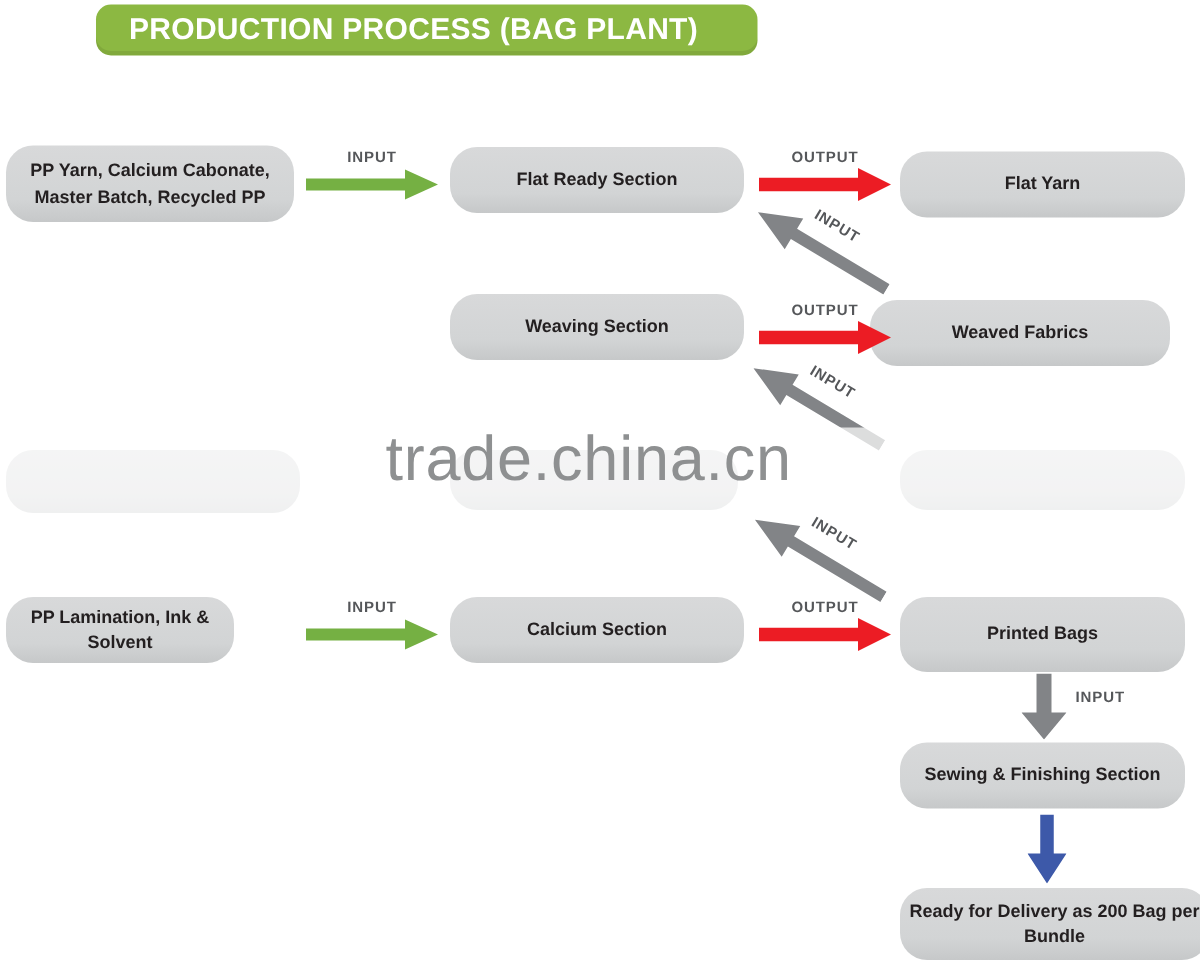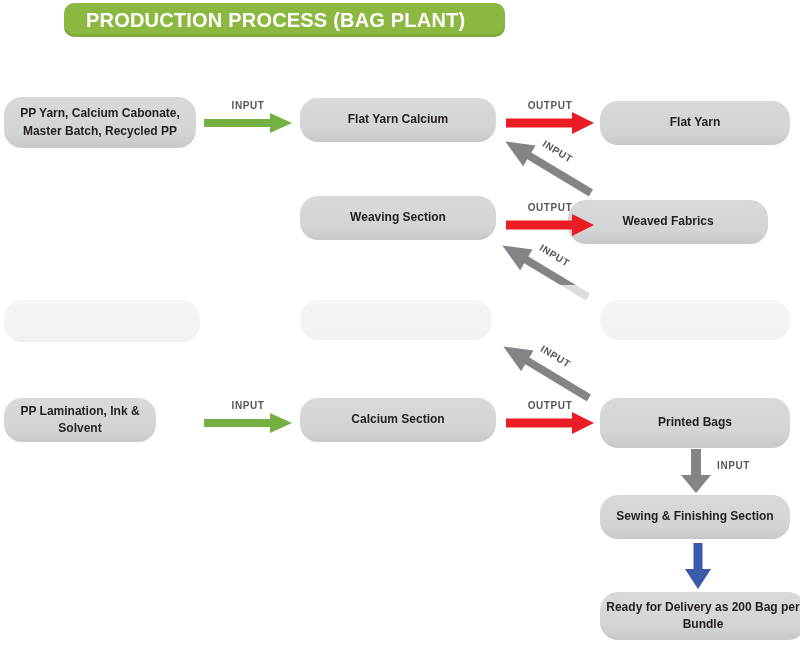--- a/index.html
+++ b/index.html
@@ -73,21 +73,21 @@
   </div>
 
   <div class="harrow z2" style="left:204px;top:100px">
     <span class="flow-label">INPUT</span>
     <svg width="88" height="22" viewBox="0 0 88 22">
       <polygon class="fill-green" points="0,7 66,7 66,1 88,11 66,21 66,15 0,15"></polygon>
     </svg>
   </div>
 
   <div class="node z1" style="left:300px;top:98px;width:196px;height:44px">
-    <span>Flat Yarn Calcium</span>
+    <span>Flat Ready Section</span>
   </div>
 
   <div class="harrow z2" style="left:506px;top:100px">
     <span class="flow-label">OUTPUT</span>
     <svg width="88" height="22" viewBox="0 0 88 22">
       <polygon class="fill-red" points="0,6.5 66,6.5 66,0 88,11 66,22 66,15.5 0,15.5"></polygon>
     </svg>
   </div>
 
   <div class="node z1" style="left:600px;top:101px;width:190px;height:44px">
@@ -105,21 +105,21 @@
     <span>Weaving Section</span>
   </div>
 
   <div class="harrow z2" style="left:506px;top:202px">
     <span class="flow-label">OUTPUT</span>
     <svg width="88" height="22" viewBox="0 0 88 22">
       <polygon class="fill-red" points="0,6.5 66,6.5 66,0 88,11 66,22 66,15.5 0,15.5"></polygon>
     </svg>
   </div>
 
-  <div class="node z1" style="left:568px;top:200px;width:200px;height:44px">
+  <div class="node z1" style="left:580px;top:200px;width:200px;height:44px">
     <span>Weaved Fabrics</span>
   </div>
 
   <div class="darrow z2" style="left:498px;top:248px">
     <span class="flow-label">INPUT</span>
     <svg width="100" height="26" viewBox="0 0 100 26">
       <polygon class="fill-gray" points="100,9 28,9 28,1 0,13 28,25 28,17 100,17"></polygon>
     </svg>
   </div>
 
@@ -127,20 +127,21 @@
     <span></span>
   </div>
   <div class="node z1" style="left:300px;top:300px;width:192px;height:40px">
     <span></span>
   </div>
   <div class="node z1" style="left:600px;top:300px;width:190px;height:40px">
     <span></span>
   </div>
 
   <div class="wm-band"></div>
+  <div class="wm-text">trade.china.cn</div>
 
   <div class="darrow z5" style="left:499px;top:349px">
     <span class="flow-label">INPUT</span>
     <svg width="100" height="26" viewBox="0 0 100 26">
       <polygon class="fill-gray" points="100,9 28,9 28,1 0,13 28,25 28,17 100,17"></polygon>
     </svg>
   </div>
 
   <div class="node z1" style="left:4px;top:398px;width:152px;height:44px">
     <span>PP Lamination, Ink &amp; Solvent</span>

